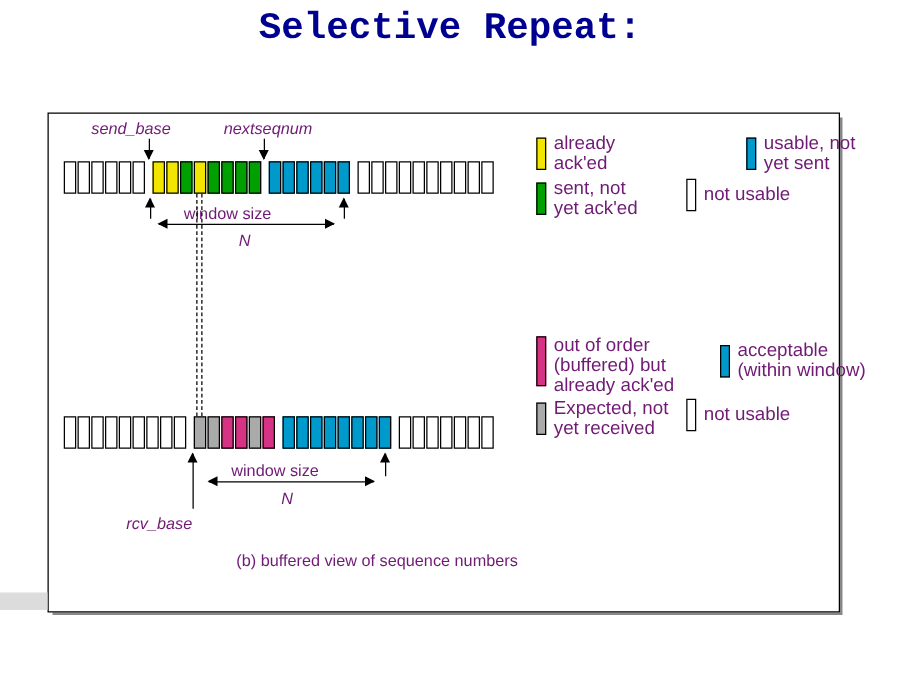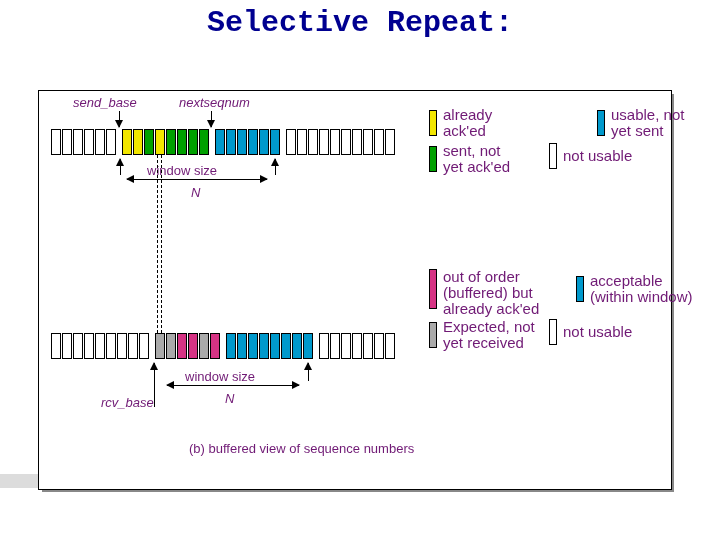--- a/index.html
+++ b/index.html
@@ -264,21 +264,21 @@
       <div class="slot"></div>
         <div class="slot"></div>
         <div class="slot"></div>
     </div>
 
     <div class="arrow-up" style="left:115px; top:272px; height:44px;"></div>
     <div class="arrow-up" style="left:269px; top:272px; height:18px;"></div>
     <div class="hspan" style="left:128px; top:294px; width:132px;"></div>
     <div class="label label-normal" style="left:146px; top:278px;">window size</div>
     <div class="label" style="left:186px; top:300px;">N</div>
-    <div class="label" style="left:62px; top:304px;">rcv_base</div>
+    <div class="label" style="left:62px; top:320px;">rcv_base</div>
 
     <div class="label label-normal" style="left:150px; top:350px;">(b) buffered view of sequence numbers</div>
 
     <div class="legend" style="left:390px; top:178px; align-items:flex-start;">
       <div class="sw c-pink" style="height:40px;"></div>
       <span style="white-space:pre;">out of order
 (buffered) but
 already ack'ed</span>
     </div>
     <div class="legend" style="left:390px; top:228px;">

